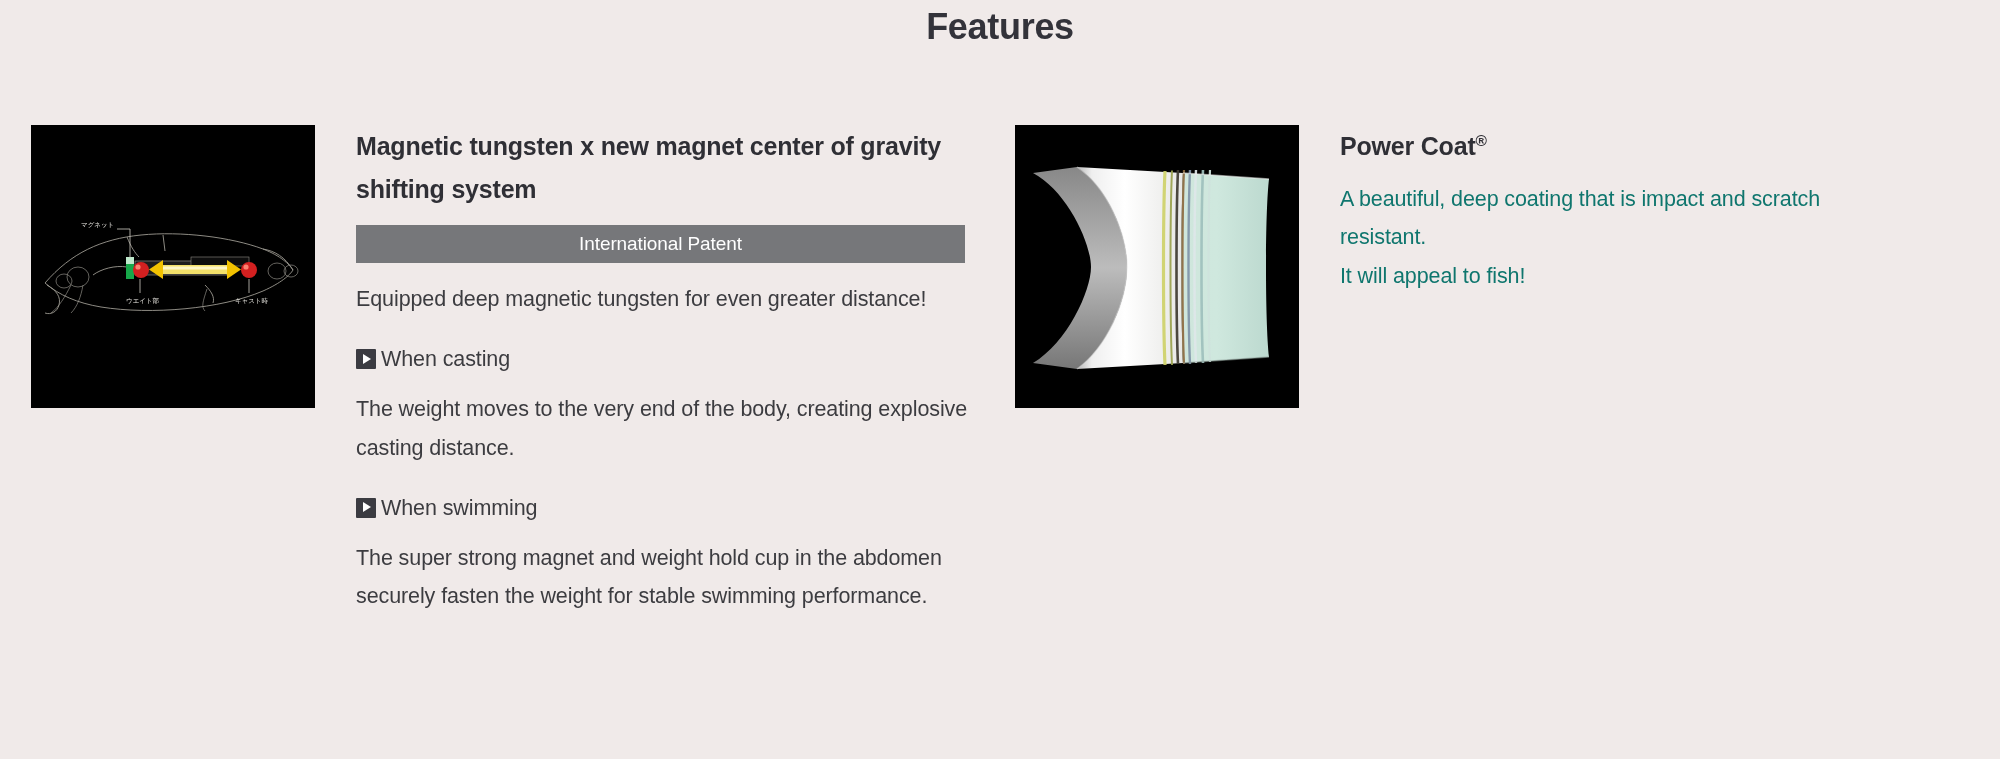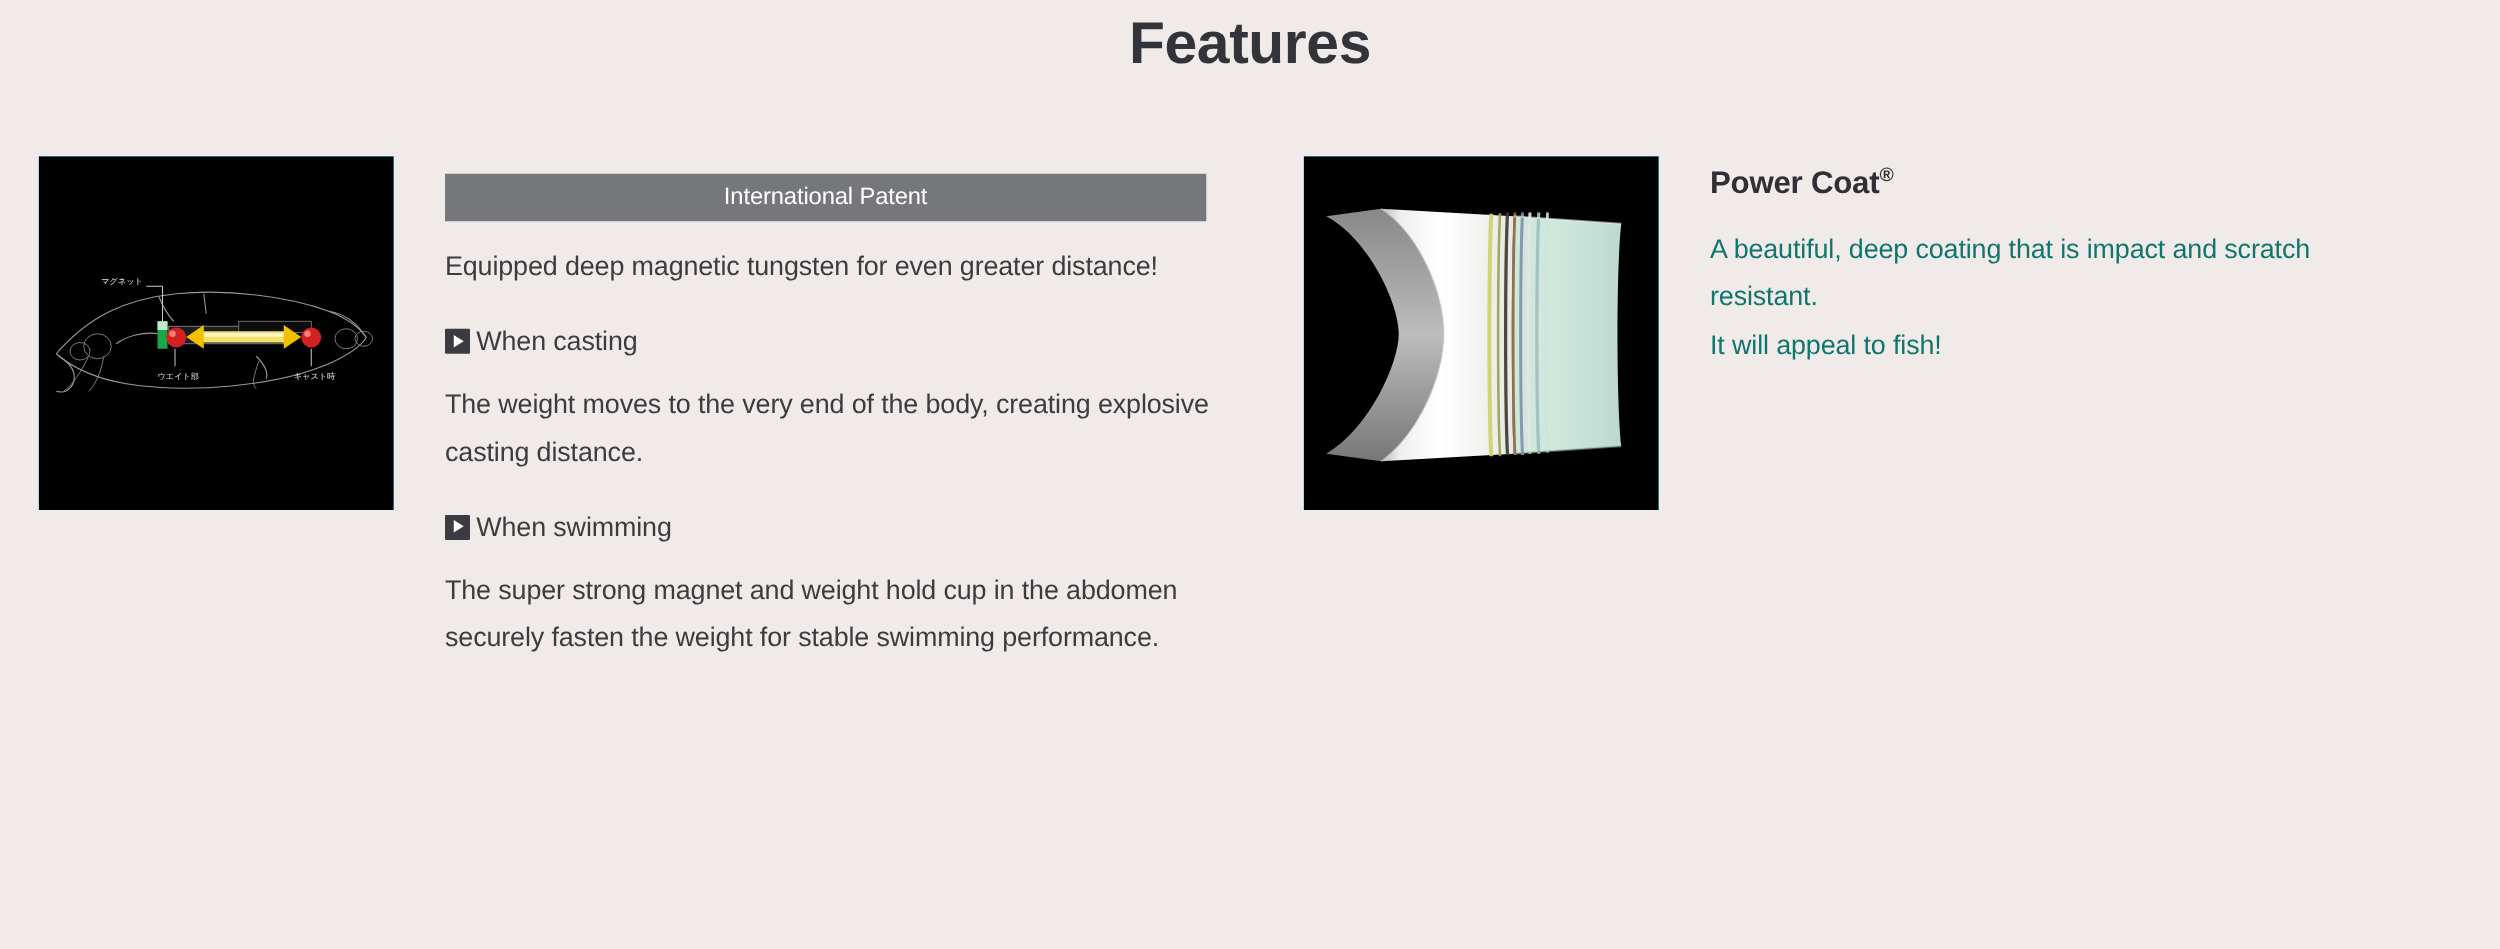--- a/index.html
+++ b/index.html
@@ -24,36 +24,36 @@
     background: #f0eae9;
   }
 
   
   .section-title {
     position: absolute;
     top: 0;
     left: 0;
     width: 2000px;
     text-align: center;
-    font-size: 47px;
+    font-size: 36px;
     font-weight: bold;
     color: #33333a;
     letter-spacing: -0.3px;
     padding-top: 6px;
   }
 
   
   .col {
     position: absolute;
     top: 125px;
     display: flex;
     align-items: flex-start;
   }
   .col-left  { left: 31px;   width: 950px; }
-  .col-right { left: 1043px; width: 920px; }
+  .col-right { left: 1015px; width: 920px; }
 
   
   .tile {
     position: relative;
     width: 284px;
     height: 283px;
     background: #0ea5e9;
     flex: 0 0 284px;
     overflow: hidden;
   }
@@ -203,20 +203,21 @@
         <g fill="#e8e6e0" font-family="'DejaVu Sans', sans-serif" font-size="6.5">
           <text x="50" y="102">マグネット</text>
           <text x="95" y="178">ウエイト部</text>
           <text x="204" y="178">キャスト時</text>
         </g>
       </svg>
     </div>
 
     <div class="body">
 
+      <div class="feature-heading">Magnetic tungsten x new magnet center of gravity shifting system</div>
 
       <div class="patent-banner">
         <span>International Patent</span>
       </div>
 
       <div class="para">Equipped deep magnetic tungsten for even greater distance!</div>
 
       <div class="sub-block">
         <div class="sub-heading">
           <span class="play-icon"></span>

